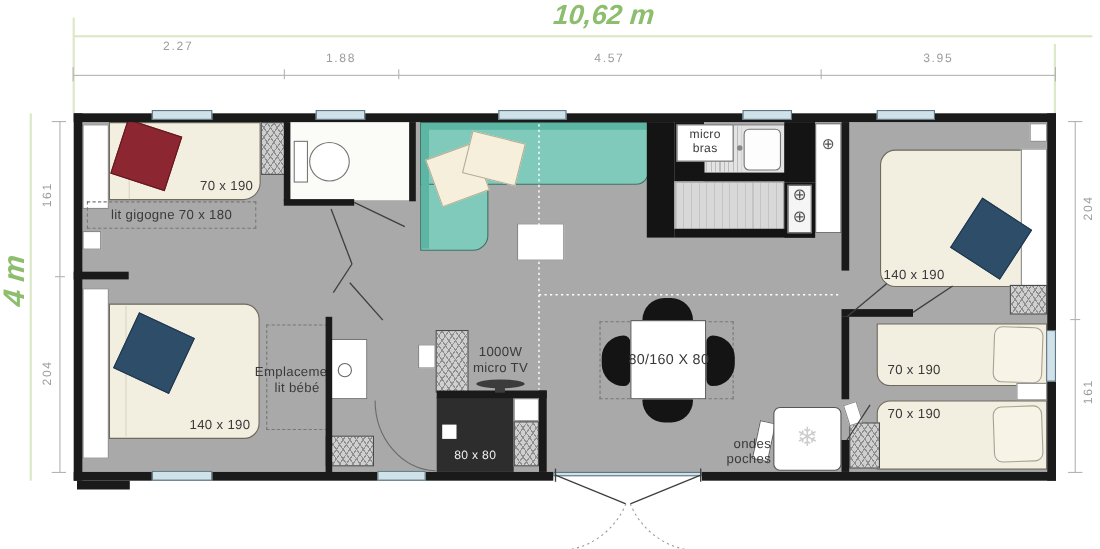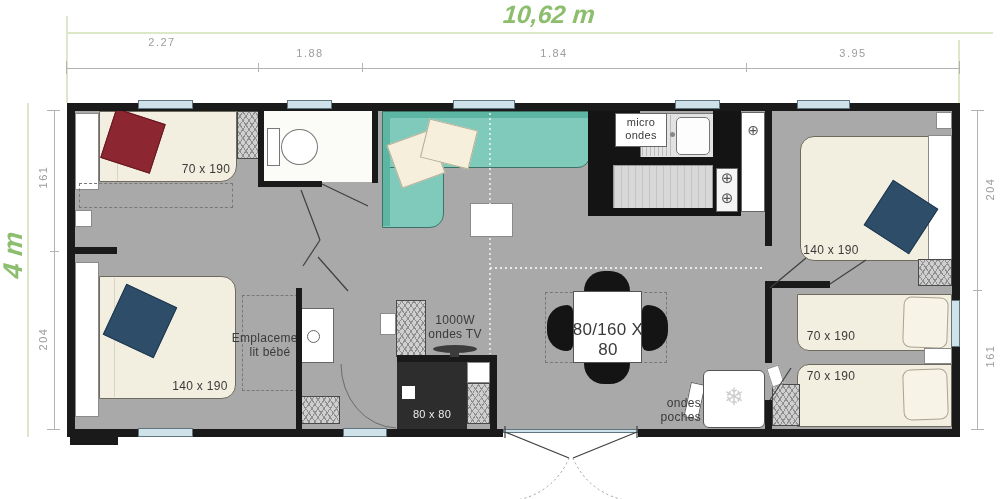--- a/index.html
+++ b/index.html
@@ -46,21 +46,21 @@
   <div class="abs green" style="left:-13px;top:240px;width:52px;height:30px;font-size:27px;transform:rotate(-90deg) skewX(-5deg)">4 m</div>
 
   <div class="abs dim" style="left:67px;top:68px;width:893px;height:1px"></div>
   <div class="abs dim" style="left:66px;top:61px;width:1px;height:13px"></div>
   <div class="abs dim" style="left:258px;top:63px;width:1px;height:9px"></div>
   <div class="abs dim" style="left:362px;top:63px;width:1px;height:9px"></div>
   <div class="abs dim" style="left:746px;top:63px;width:1px;height:9px"></div>
   <div class="abs dim" style="left:959px;top:61px;width:1px;height:13px"></div>
   <div class="abs dimlab" style="left:132px;top:36px;width:60px">2.27</div>
   <div class="abs dimlab" style="left:280px;top:47px;width:60px">1.88</div>
-  <div class="abs dimlab" style="left:524px;top:47px;width:60px">1.84</div>
+  <div class="abs dimlab" style="left:524px;top:47px;width:60px">4.57</div>
   <div class="abs dimlab" style="left:823px;top:47px;width:60px">3.95</div>
 
   <div class="abs dim" style="left:54px;top:110px;width:1px;height:320px"></div>
   <div class="abs dim" style="left:47px;top:110px;width:13px;height:1px"></div>
   <div class="abs dim" style="left:50px;top:251px;width:9px;height:1px"></div>
   <div class="abs dim" style="left:47px;top:429px;width:13px;height:1px"></div>
   <div class="abs dimlab vlab" style="left:23px;top:171px;width:40px">161</div>
   <div class="abs dimlab vlab" style="left:23px;top:333px;width:40px">204</div>
 
   <div class="abs dim" style="left:977px;top:110px;width:1px;height:320px"></div>
@@ -73,20 +73,21 @@
   <div class="abs floor" style="left:75px;top:111px;width:877px;height:318px"></div>
   <div class="abs whitefloor" style="left:263px;top:111px;width:109px;height:71px"></div>
 
   <div class="abs white" style="left:75px;top:113px;width:24px;height:77px"></div>
   <div class="abs bed" style="left:99px;top:111px;width:138px;height:71px;border-radius:0 0 16px 0"></div>
   <div class="abs" style="left:117px;top:112px;width:1px;height:69px;background:#d9d5c5"></div>
   <div class="abs" style="left:107px;top:115px;width:52px;height:52px;background:#8c2731;border:1px solid #651720;transform:rotate(18deg)"></div>
   <div class="abs lab" style="left:168px;top:163px;width:76px">70 x 190</div>
   <div class="abs hatch" style="left:237px;top:111px;width:24px;height:48px"></div>
   <div class="abs dashedbox" style="left:79px;top:183px;width:154px;height:25px"></div>
+  <div class="abs lab" style="left:79px;top:189px;width:154px">lit gigogne 70 x 180</div>
   <div class="abs white" style="left:75px;top:210px;width:17px;height:17px"></div>
 
   <div class="abs white" style="left:267px;top:128px;width:13px;height:38px;border-color:#777"></div>
   <div class="abs white" style="left:281px;top:129px;width:37px;height:36px;border-radius:50%;border-color:#777"></div>
 
   <div class="abs teal" style="left:382px;top:111px;width:62px;height:117px;border-radius:0 0 14px 0"></div>
   <div class="abs teal" style="left:382px;top:111px;width:208px;height:57px;border-radius:0 0 12px 0"></div>
   <div class="abs tealedge" style="left:383px;top:112px;width:7px;height:114px"></div>
   <div class="abs tealedge" style="left:390px;top:112px;width:198px;height:6px"></div>
   <div class="abs pillow" style="left:393px;top:136px;width:46px;height:46px;transform:rotate(-20deg)"></div>
@@ -103,21 +104,21 @@
   <div class="abs blackbox" style="left:713px;top:111px;width:28px;height:55px"></div>
   <div class="abs" style="left:613px;top:165px;width:100px;height:44px;background:repeating-linear-gradient(90deg,#c4c4c4 0 1px,rgba(0,0,0,0) 1px 7px),#d8d8d8;border:1px solid #9a9a9a"></div>
   <div class="abs blackbox" style="left:613px;top:208px;width:128px;height:8px"></div>
   <div class="abs blackbox" style="left:713px;top:166px;width:28px;height:50px"></div>
   <div class="abs" style="left:716px;top:168px;width:22px;height:44px;background:#f5f5f5;border:1px solid #666"></div>
   <div class="abs sym" style="left:716px;top:168px;width:22px;font-size:15px;line-height:20px">⊕</div>
   <div class="abs sym" style="left:716px;top:188px;width:22px;font-size:15px;line-height:20px">⊕</div>
   <div class="abs white" style="left:741px;top:112px;width:24px;height:100px;border-color:#666"></div>
   <div class="abs sym" style="left:741px;top:122px;width:24px;font-size:14px">⊕</div>
   <div class="abs white" style="left:615px;top:113px;width:52px;height:34px;border-color:#666"></div>
-  <div class="abs lab" style="left:615px;top:116px;width:52px;font-size:11px">micro ondes</div>
+  <div class="abs lab" style="left:615px;top:116px;width:52px;font-size:11px">micro bras</div>
 
   <div class="abs bed" style="left:800px;top:136px;width:152px;height:125px;border-radius:14px 0 0 14px"></div>
   <div class="abs white" style="left:928px;top:135px;width:24px;height:126px"></div>
   <div class="abs" style="left:874px;top:190px;width:54px;height:54px;background:#2e4d68;border:1px solid #1f3850;transform:rotate(33deg)"></div>
   <div class="abs lab" style="left:798px;top:244px;width:66px">140 x 190</div>
   <div class="abs white" style="left:936px;top:112px;width:16px;height:17px"></div>
   <div class="abs hatch" style="left:918px;top:259px;width:34px;height:27px"></div>
 
   <div class="abs bed" style="left:797px;top:294px;width:155px;height:57px;border-radius:0 0 0 12px"></div>
   <div class="abs" style="left:903px;top:297px;width:45px;height:51px;background:#f7f3e6;border:1px solid #a9a292;border-radius:8px;transform:rotate(2deg)"></div>
@@ -140,29 +141,29 @@
   <div class="abs white" style="left:300px;top:308px;width:34px;height:55px;border-color:#666"></div>
   <div class="abs" style="left:307px;top:330px;width:13px;height:13px;border:1px solid #666;border-radius:50%"></div>
   <div class="abs white" style="left:380px;top:313px;width:16px;height:22px"></div>
   <div class="abs hatch" style="left:396px;top:300px;width:30px;height:57px"></div>
   <div class="abs hatch" style="left:296px;top:396px;width:44px;height:28px"></div>
   <div class="abs" style="left:397px;top:361px;width:70px;height:68px;background:#2d2d2d"></div>
   <div class="abs" style="left:402px;top:386px;width:13px;height:13px;background:#fff"></div>
   <div class="abs lab" style="left:399px;top:408px;width:66px;color:#ededed;font-size:11px">80 x 80</div>
   <div class="abs white" style="left:467px;top:362px;width:23px;height:21px"></div>
   <div class="abs hatch" style="left:467px;top:383px;width:23px;height:41px"></div>
-  <div class="abs lab" style="left:426px;top:314px;width:58px">1000W ondes TV</div>
+  <div class="abs lab" style="left:426px;top:314px;width:58px">1000W micro TV</div>
 
   <div class="abs dashedbox" style="left:545px;top:292px;width:122px;height:71px"></div>
   <div class="abs chair" style="left:584px;top:271px;width:46px;height:26px;border-radius:20px 20px 6px 6px"></div>
   <div class="abs chair" style="left:584px;top:358px;width:46px;height:26px;border-radius:6px 6px 20px 20px"></div>
   <div class="abs chair" style="left:547px;top:305px;width:26px;height:46px;border-radius:20px 6px 6px 20px"></div>
   <div class="abs chair" style="left:642px;top:305px;width:26px;height:46px;border-radius:6px 20px 20px 6px"></div>
   <div class="abs" style="left:573px;top:291px;width:69px;height:72px;background:#fff;border:1px solid #555"></div>
-  <div class="abs lab" style="left:568px;top:320px;width:80px;font-size:17px">80/160 X 80</div>
+  <div class="abs lab" style="left:568px;top:320px;width:80px;font-size:13px">80/160 X 80</div>
 
   <div class="abs white" style="left:687px;top:383px;width:15px;height:36px;transform:rotate(12deg);border-color:#666"></div>
   <div class="abs" style="left:703px;top:370px;width:62px;height:58px;background:#fff;border:1px solid #555;border-radius:6px"></div>
   <div class="abs" style="left:703px;top:383px;width:62px;font-size:24px;color:#cdcdcd;text-align:center">❄</div>
   <div class="abs lab" style="left:654px;top:397px;width:47px;text-align:right">ondes poches</div>
 
   <div class="abs wall" style="left:258px;top:111px;width:6px;height:72px"></div>
   <div class="abs wall" style="left:372px;top:111px;width:6px;height:72px"></div>
   <div class="abs wall" style="left:258px;top:181px;width:64px;height:6px"></div>
   <div class="abs wall" style="left:67px;top:247px;width:50px;height:7px"></div>

